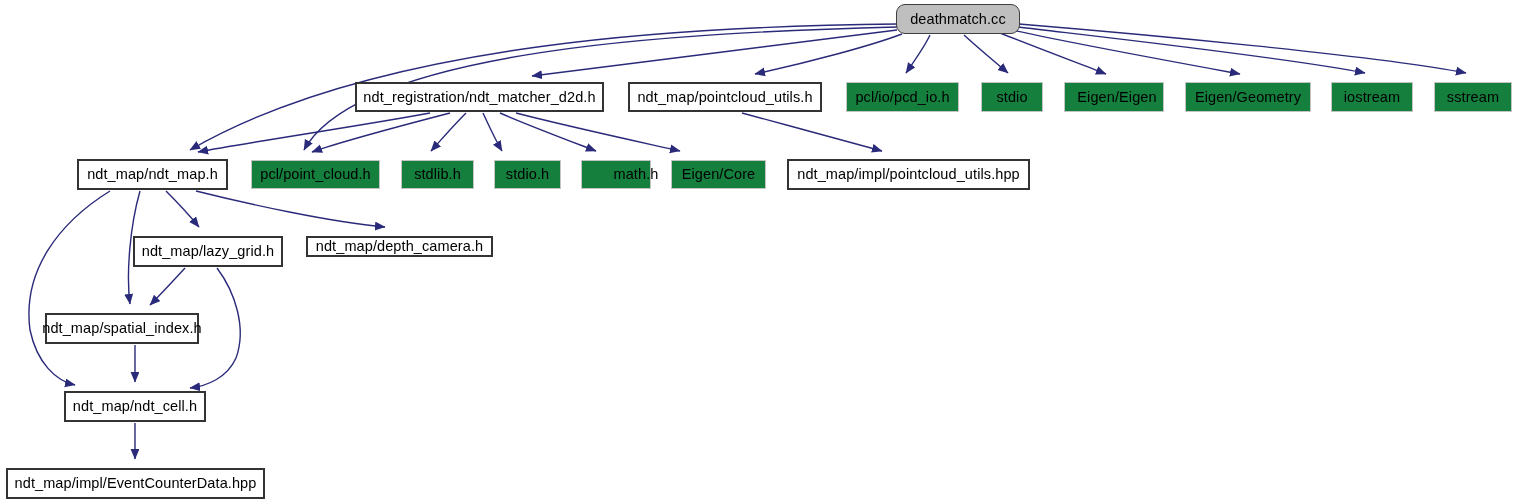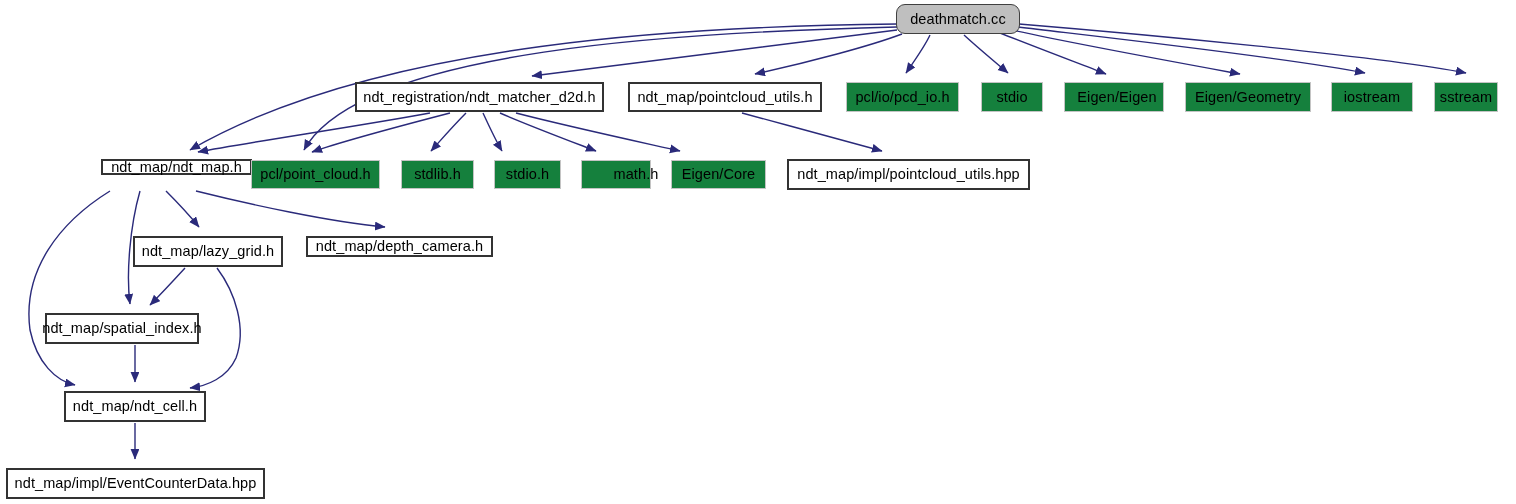--- a/index.html
+++ b/index.html
@@ -113,24 +113,24 @@
       </div>
       <div class="node-box kind-system" style="left: 1064px; top: 82px; width: 100px; height: 30px; padding-left: 6px;">
         <span class="node-label">Eigen/Eigen</span>
       </div>
       <div class="node-box kind-system" style="left: 1185px; top: 82px; width: 126px; height: 30px;">
         <span class="node-label">Eigen/Geometry</span>
       </div>
       <div class="node-box kind-system" style="left: 1331px; top: 82px; width: 82px; height: 30px;">
         <span class="node-label">iostream</span>
       </div>
-      <div class="node-box kind-system" style="left: 1434px; top: 82px; width: 64px; height: 30px;">
+      <div class="node-box kind-system" style="left: 1434px; top: 82px; width: 78px; height: 30px;">
         <span class="node-label">sstream</span>
       </div>
-      <div class="node-box kind-local" style="left: 77px; top: 159px; width: 151px; height: 16px; margin-left: 24px;">
+      <div class="node-box kind-local" style="left: 77px; top: 159px; width: 151px; height: 31px;">
         <span class="node-label">ndt_map/ndt_map.h</span>
       </div>
       <div class="node-box kind-system" style="left: 251px; top: 160px; width: 129px; height: 29px;">
         <span class="node-label">pcl/point_cloud.h</span>
       </div>
       <div class="node-box kind-system" style="left: 401px; top: 160px; width: 73px; height: 29px;">
         <span class="node-label">stdlib.h</span>
       </div>
       <div class="node-box kind-system" style="left: 494px; top: 160px; width: 67px; height: 29px;">
         <span class="node-label">stdio.h</span>

